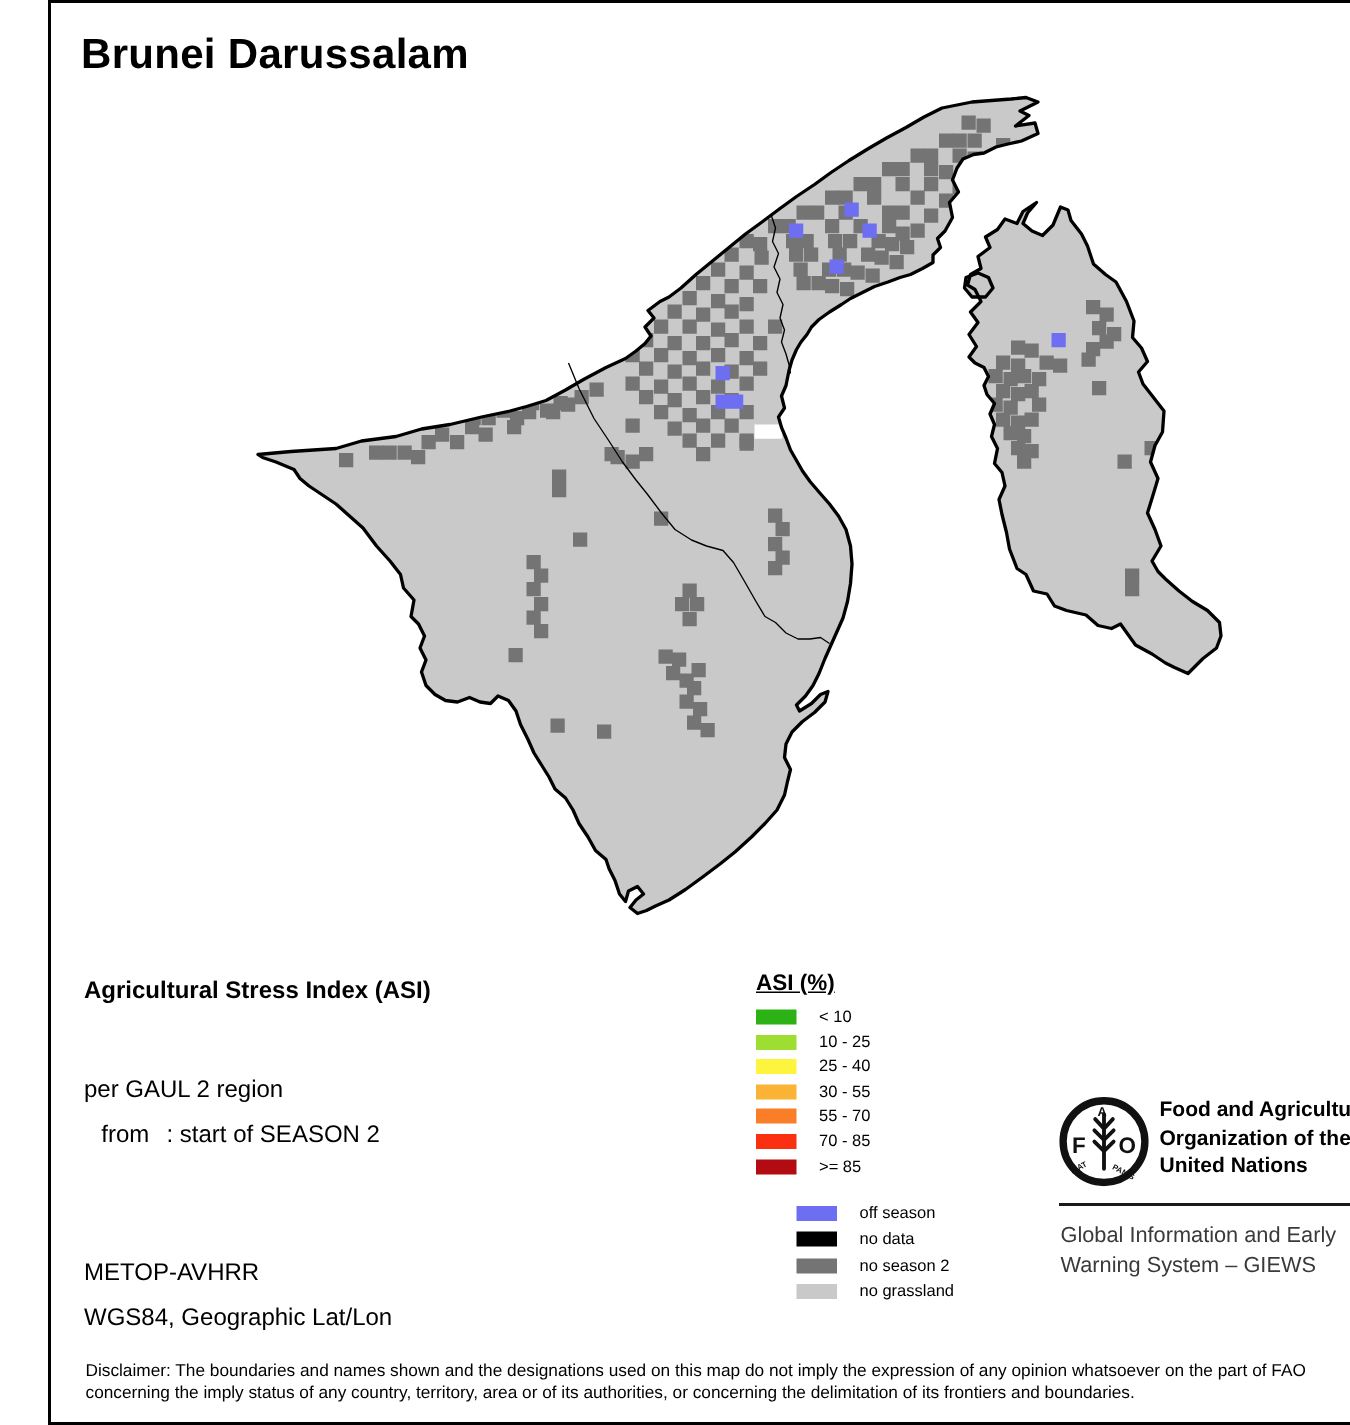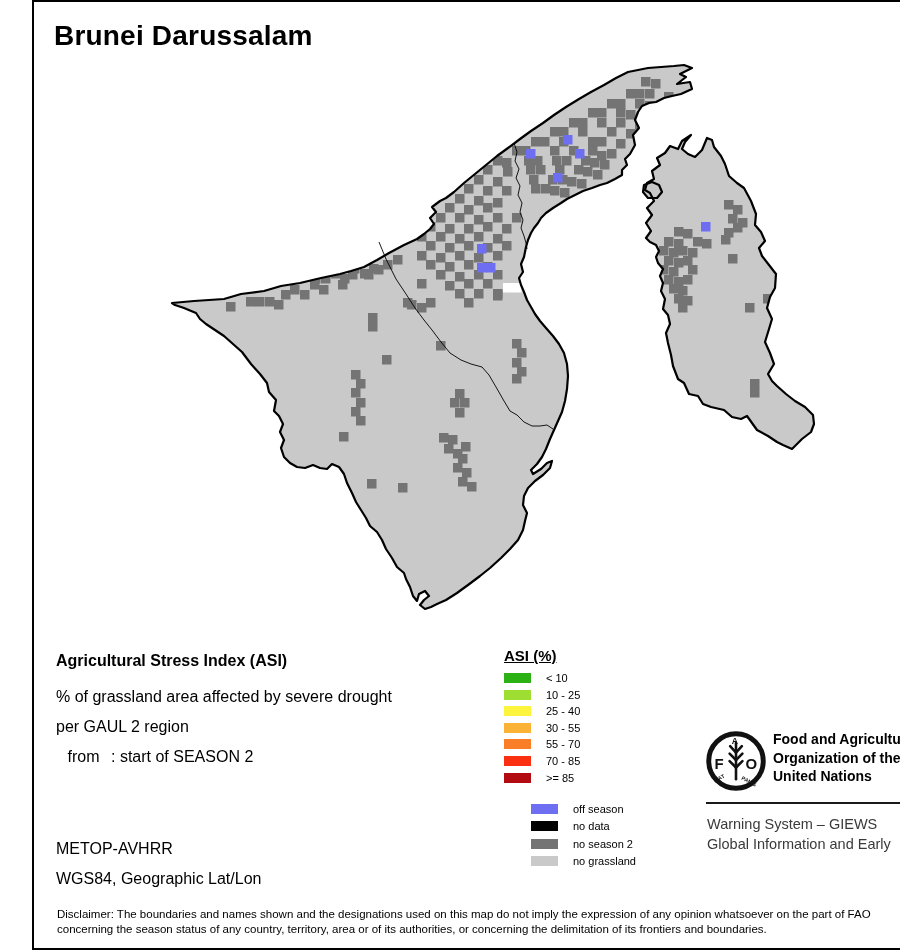--- a/index.html
+++ b/index.html
@@ -286,21 +286,20 @@
         <path d="M 345,240 L 352,257 L 362,277 L 372,292 L 381,306 L 390,318 L 398,328 L 407,340 L 416,351 L 427,358 L 437,362 L 448,365 L 455,373 L 462,385 L 470,399 L 476,409 L 483,413 L 490,420 L 498,424 L 506,424 L 513,423 L 519,427" class="district"></path>
         <path d="M 480,141 L 483,150 L 481,159 L 485,167 L 482,176 L 486,184 L 484,193 L 488,201 L 486,210 L 489,218 L 487,226 L 490,234 L 492,241 L 493,247" class="district"></path>
       </g>
 
     <path class="landline" d="M 138,301 L 160,299 L 190,297 L 207,292 L 230,289 L 247,284 L 266,281 L 287,276 L 306,272 L 317,269 L 330,265 L 343,258 L 355,251 L 370,243 L 383,237 L 390,232 L 396,227 L 400,222 L 396,216 L 402,210 L 398,205 L 406,199 L 412,196 L 420,190 L 430,181 L 441,172 L 452,163 L 463,154 L 474,146 L 486,137 L 497,129 L 509,121 L 520,113 L 532,105 L 545,97 L 557,90 L 570,83 L 582,76 L 594,70 L 604,68 L 614,66 L 627,65 L 640,64 L 650,63 L 658,66 L 646,72 L 652,75 L 643,82 L 656,80 L 658,87 L 647,92 L 638,94 L 630,96 L 622,100 L 615,101 L 608,104 L 604,110 L 601,118 L 605,126 L 599,133 L 601,143 L 596,152 L 591,157 L 593,163 L 588,168 L 588,173 L 581,177 L 573,181 L 566,183 L 558,186 L 549,189 L 541,193 L 533,197 L 527,201 L 519,206 L 512,211 L 507,216 L 504,221 L 500,226 L 497,231 L 494,238 L 492,245 L 490,255 L 487,262 L 489,270 L 485,276 L 487,283 L 490,290 L 493,298 L 497,305 L 501,312 L 506,319 L 512,326 L 519,334 L 525,342 L 530,351 L 533,362 L 534,374 L 533,387 L 531,399 L 528,410 L 524,419 L 520,428 L 516,437 L 512,447 L 508,455 L 503,462 L 497,468 L 499,472 L 507,467 L 513,461 L 518,459 L 516,466 L 509,473 L 501,479 L 494,486 L 490,494 L 489,503 L 493,511 L 491,519 L 489,528 L 484,538 L 476,547 L 467,556 L 456,566 L 446,574 L 434,583 L 423,591 L 412,598 L 403,602 L 397,605 L 391,607 L 386,603 L 390,598 L 395,594 L 391,589 L 385,592 L 383,599 L 379,594 L 376,585 L 372,577 L 370,571 L 363,565 L 358,556 L 352,547 L 348,538 L 343,530 L 336,524 L 332,516 L 327,508 L 322,500 L 318,491 L 313,481 L 310,472 L 305,465 L 298,462 L 293,467 L 286,466 L 279,463 L 271,466 L 263,465 L 256,461 L 250,455 L 247,446 L 250,438 L 246,430 L 249,422 L 245,414 L 240,409 L 242,398 L 235,390 L 233,381 L 226,372 L 217,362 L 208,350 L 199,342 L 190,334 L 181,328 L 172,322 L 166,317 L 162,311 L 150,306 L 141,303 Z"></path>
     <path class="landline" d="M 657,133 L 651,140 L 648,147 L 654,152 L 661,155 L 668,148 L 673,136 L 678,138 L 680,145 L 687,154 L 691,162 L 695,174 L 703,181 L 710,186 L 717,199 L 722,212 L 721,223 L 727,230 L 731,239 L 725,246 L 728,254 L 735,263 L 742,272 L 741,286 L 736,295 L 733,306 L 738,317 L 735,327 L 731,340 L 736,351 L 740,362 L 734,372 L 738,379 L 743,384 L 752,392 L 761,399 L 771,405 L 779,413 L 780,422 L 777,430 L 768,437 L 758,447 L 749,443 L 743,440 L 734,434 L 723,428 L 713,414 L 707,417 L 698,415 L 690,408 L 677,405 L 669,402 L 664,394 L 655,392 L 650,381 L 644,377 L 639,364 L 637,353 L 634,341 L 632,331 L 636,322 L 634,313 L 629,307 L 631,297 L 627,289 L 629,281 L 626,274 L 629,267 L 624,261 L 622,255 L 625,249 L 622,243 L 616,240 L 612,236 L 617,229 L 612,221 L 618,213 L 613,206 L 620,199 L 616,191 L 611,188 L 613,181 L 620,177 L 618,169 L 626,163 L 623,156 L 631,151 L 636,144 L 644,147 L 648,139 Z"></path>
     <path class="landline" d="M 610,183 L 618,180 L 625,183 L 628,190 L 623,196 L 614,196 L 609,190 Z"></path>
   </svg>
 
   <div class="abs info-line info-head" style="top:650px">Agricultural Stress Index (ASI)</div>
-  <div class="abs info-line" style="top:686px">% of grassland area affected by severe drought</div>
   <div class="abs info-line" style="top:716px">per GAUL 2 region</div>
   <div class="abs info-line" style="top:746px"><span class="flabel">from</span><span>: start of SEASON 2</span></div>
   <div class="abs info-line" style="top:838px">METOP-AVHRR</div>
   <div class="abs info-line" style="top:868px">WGS84, Geographic Lat/Lon</div>
 
   <div class="abs asi-title">ASI (%)</div>
   <div class="abs legend-col" style="top:671px">
       <div class="legend-row">
         <div class="legend-swatch" style="background: rgb(45, 178, 22);"></div>
         <div class="legend-label">&lt; 10</div>
@@ -369,20 +368,20 @@
 
   <div class="abs fao-name">
     <div>Food and Agriculture</div>
     <div>Organization of the</div>
     <div>United Nations</div>
   </div>
 
   <div class="abs fao-rule"></div>
 
   <div class="abs giews">
+    <div>Global Information and Early</div>
     <div>Warning System – GIEWS</div>
-    <div>Global Information and Early</div>
   </div>
 
   <div class="abs disclaimer" style="top:906px">Disclaimer: The boundaries and names shown and the designations used on this map do not imply the expression of any opinion whatsoever on the part of FAO</div>
-  <div class="abs disclaimer" style="top:921px">concerning the season status of any country, territory, area or of its authorities, or concerning the delimitation of its frontiers and boundaries.</div>
+  <div class="abs disclaimer" style="top:921px">concerning the imply status of any country, territory, area or of its authorities, or concerning the delimitation of its frontiers and boundaries.</div>
 
 </div>
 
 </body></html>

